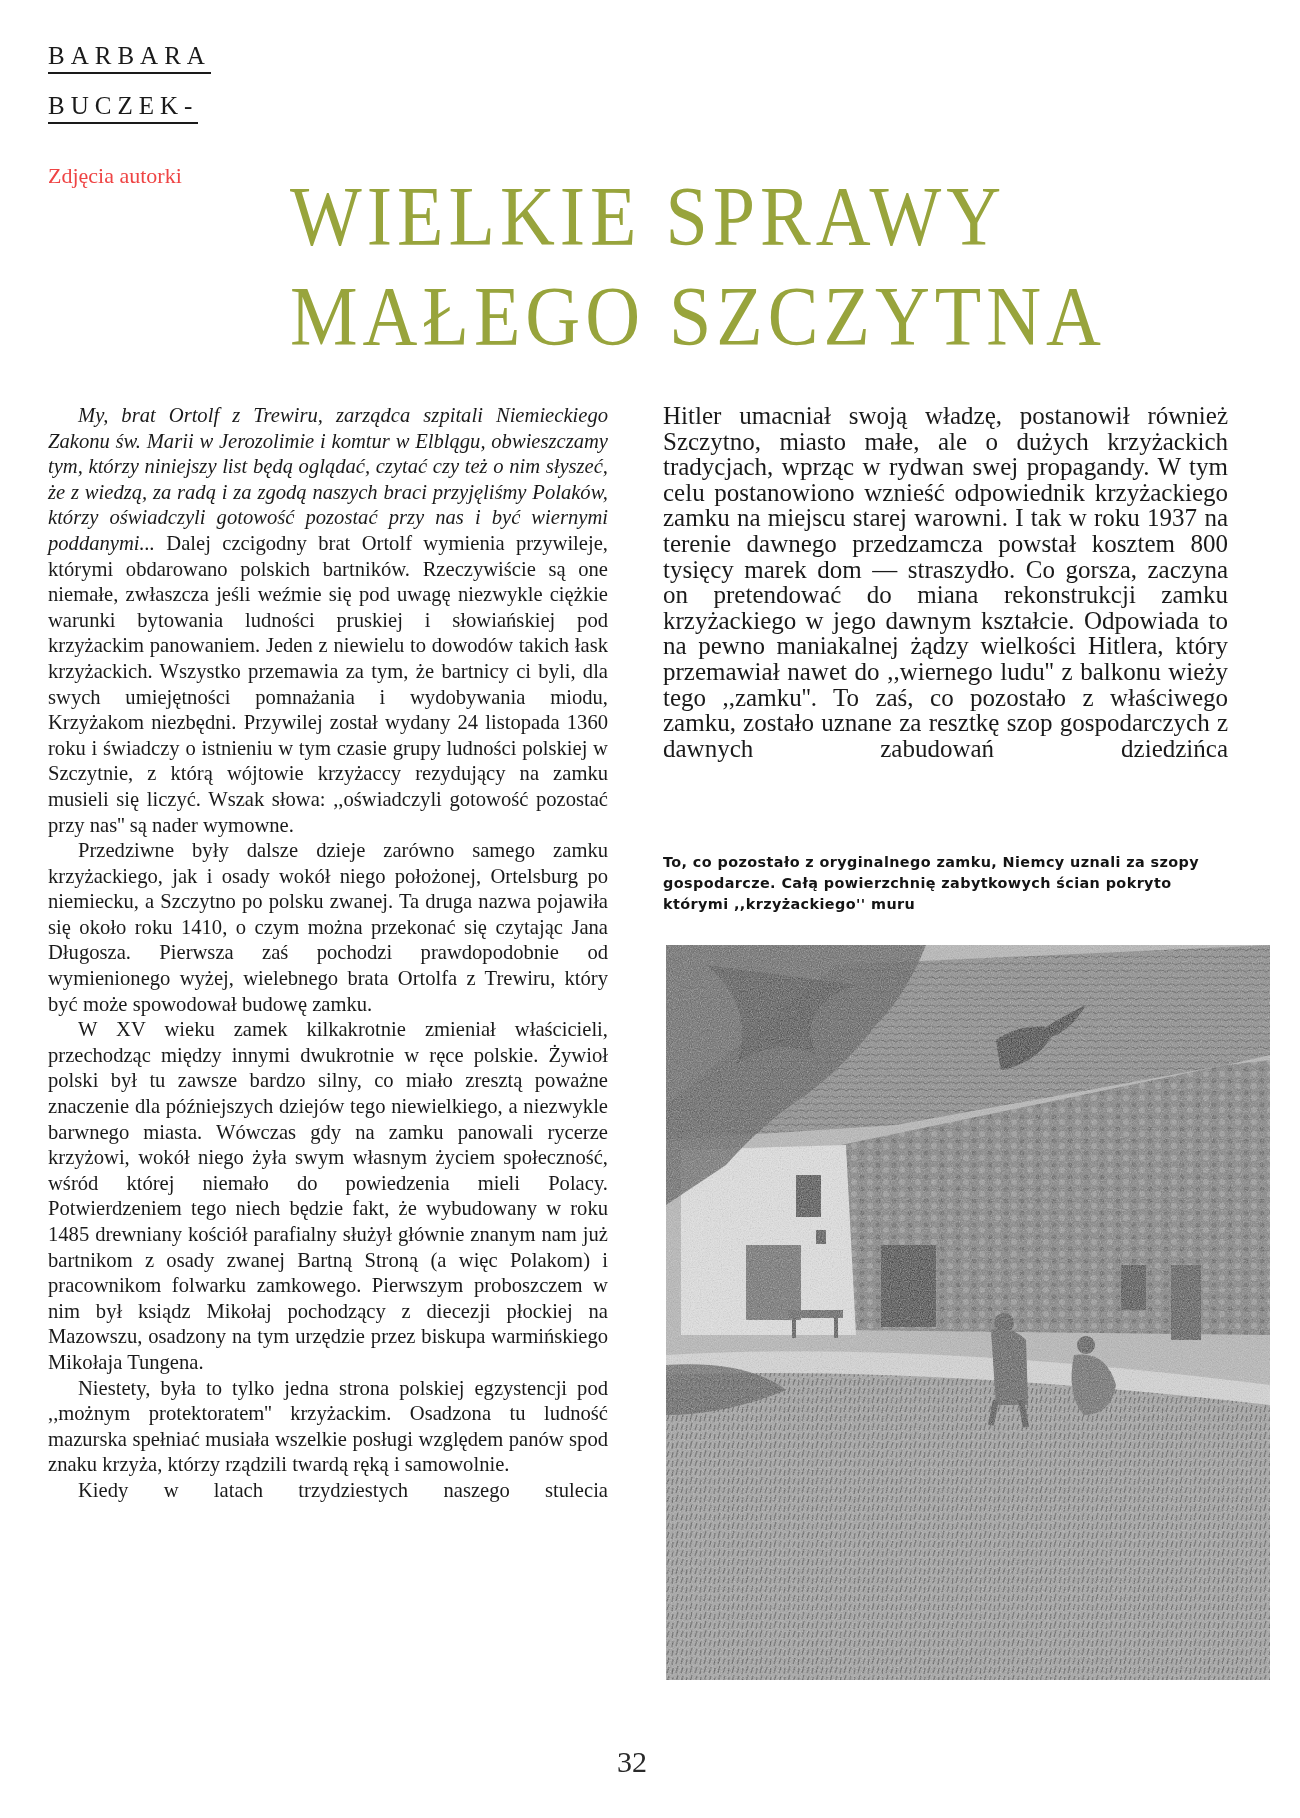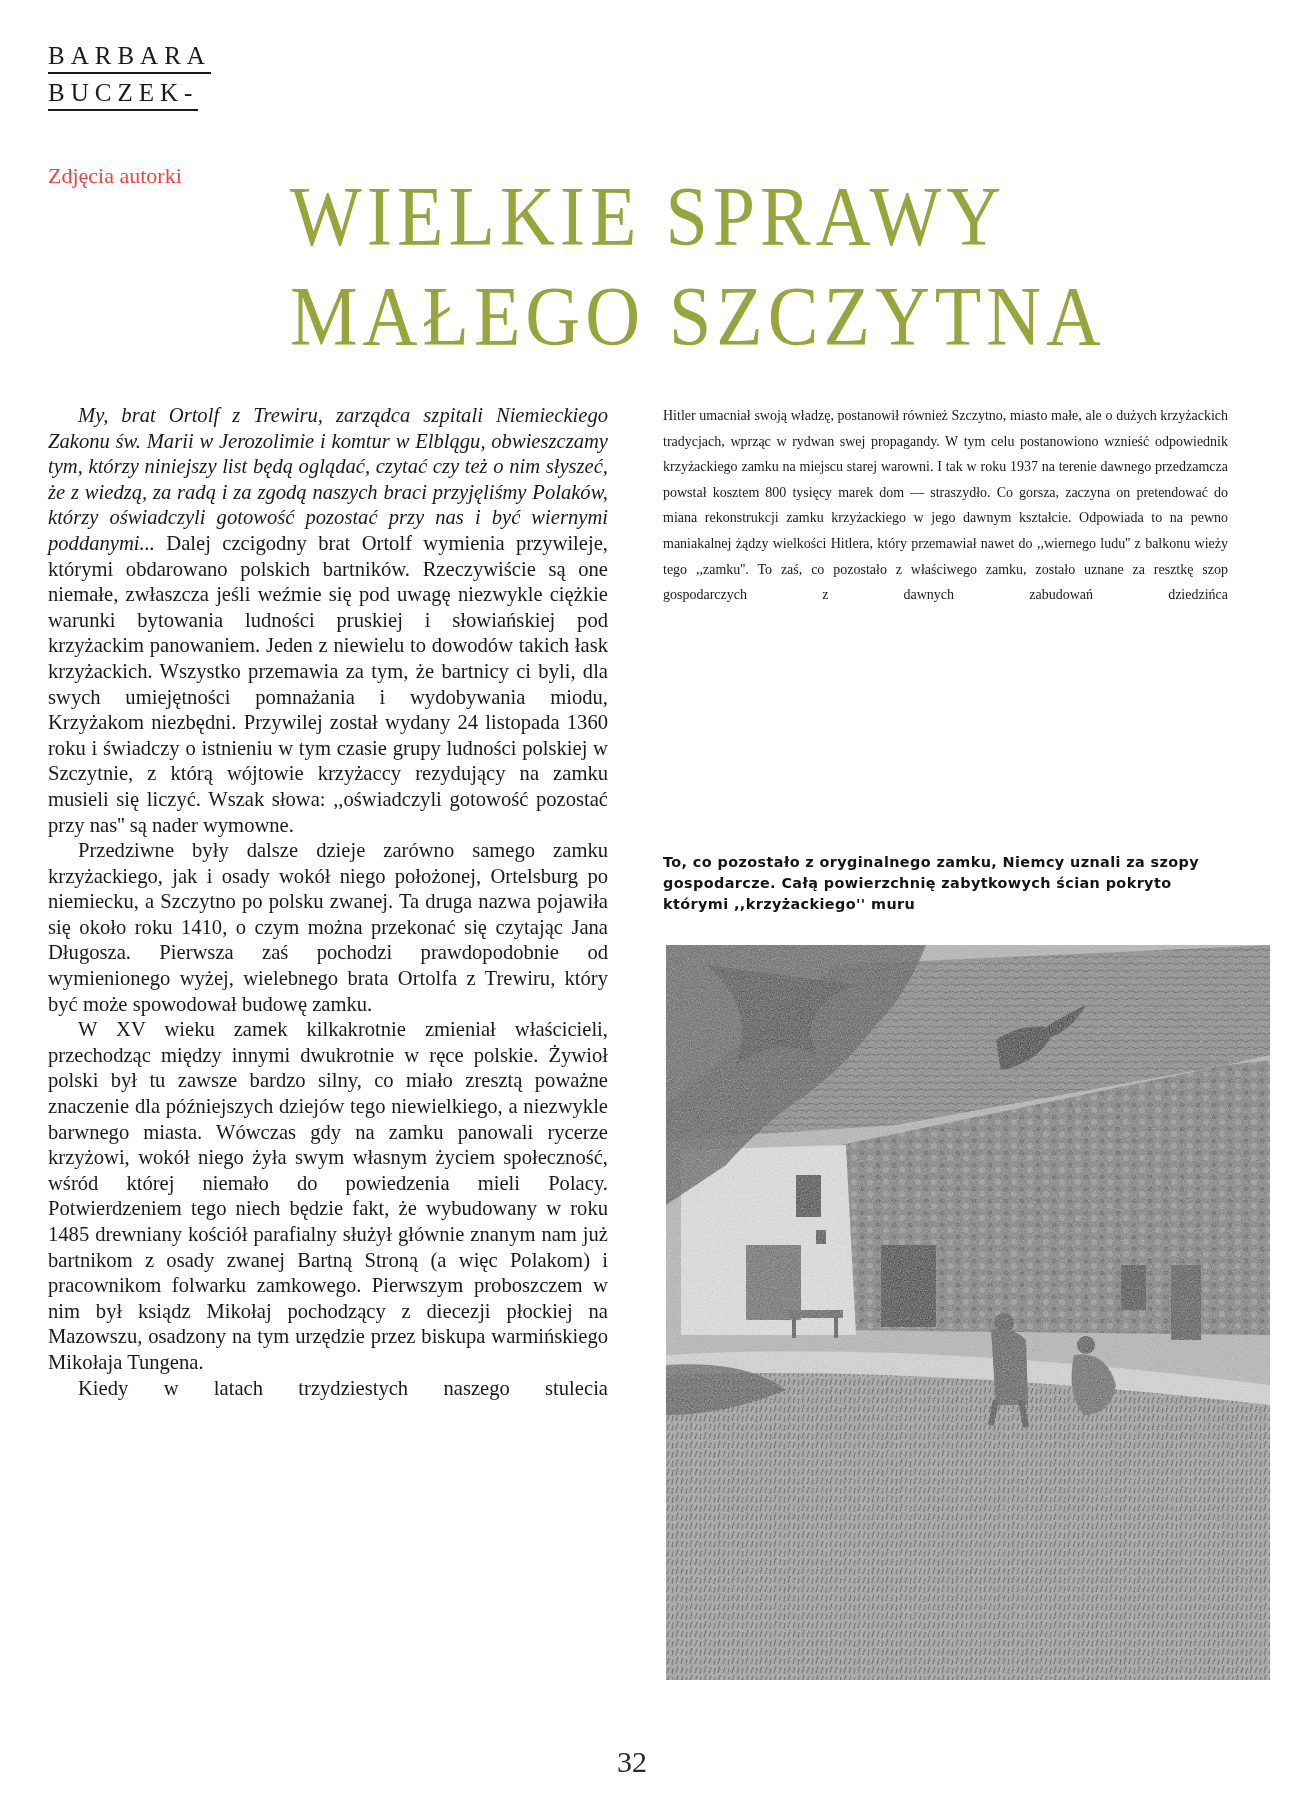--- a/index.html
+++ b/index.html
@@ -5,21 +5,21 @@
   html, body { margin: 0; padding: 0; background: #ffffff; }
   body {
     width: 1300px; height: 1818px; position: relative; overflow: hidden;
     font-family: "Liberation Serif", "DejaVu Serif", serif;
     color: #1a1a1a;
   }
   .byline { position: absolute; left: 48px; top: 40px; width: 260px; }
   .byline .nm {
     display: inline-block;
     font-size: 25px; letter-spacing: 6px; line-height: 31px;
-    border-bottom: 2px solid #1a1a1a; padding-bottom: 1px; margin-bottom: 3px;
+    border-bottom: 2px solid #1a1a1a; padding-bottom: 1px; margin-bottom: 16px;
     color: #1a1a1a;
   }
   .byline .row { display: block; }
   .photo-credit {
     position: absolute; left: 48px; top: 163px;
     font-size: 22px; color: #ef4444;
   }
   .title {
     position: absolute; left: 290px; top: 165px; width: 1000px;
     font-family: "Liberation Serif", "DejaVu Serif", serif;
@@ -28,21 +28,21 @@
     transform: scaleY(1.12); transform-origin: top left;
   }
   .title .ln { display: block; white-space: nowrap; }
 
   .col-left {
     position: absolute; left: 48px; top: 403px; width: 560px;
     font-size: 20.6px; line-height: 25.6px; text-align: justify;
   }
   .col-right {
     position: absolute; left: 663px; top: 403px; width: 565px;
-    font-size: 14px; line-height: 25.6px; text-align: justify;
+    font-size: 25px; line-height: 25.6px; text-align: justify;
   }
   .col-left p, .col-right p { margin: 0; text-indent: 30px; }
   .col-left p.first { text-indent: 30px; }
   .col-right p.cont { text-indent: 0; }
   .it { font-style: italic; }
 
   .caption {
     position: absolute; left: 663px; top: 852px; width: 565px;
     font-family: "DejaVu Sans", "Liberation Sans", sans-serif;
     font-weight: bold; font-size: 14.4px; line-height: 21px; color: #141414;
@@ -70,20 +70,21 @@
 
 <h1 class="title" style="margin:0;font-weight:normal;">
   <span class="ln">WIELKIE SPRAWY</span>
   <span class="ln">MAŁEGO SZCZYTNA</span>
 </h1>
 
 <div class="col-left">
   <p class="first"><span class="it">My, brat Ortolf z Trewiru, zarządca szpitali Niemieckiego Zakonu św. Marii w Jerozolimie i komtur w Elblągu, obwieszczamy tym, którzy niniejszy list będą oglądać, czytać czy też o nim słyszeć, że z wiedzą, za radą i za zgodą naszych braci przyjęliśmy Polaków, którzy oświadczyli gotowość pozostać przy nas i być wiernymi poddanymi...</span><span> Dalej czcigodny brat Ortolf wymienia przywileje, którymi obdarowano polskich bartników. Rzeczywiście są one niemałe, zwłaszcza jeśli weźmie się pod uwagę niezwykle ciężkie warunki bytowania ludności pruskiej i słowiańskiej pod krzyżackim panowaniem. Jeden z niewielu to dowodów takich łask krzyżackich. Wszystko przemawia za tym, że bartnicy ci byli, dla swych umiejętności pomnażania i wydobywania miodu, Krzyżakom niezbędni. Przywilej został wydany 24 listopada 1360 roku i świadczy o istnieniu w tym czasie grupy ludności polskiej w Szczytnie, z którą wójtowie krzyżaccy rezydujący na zamku musieli się liczyć. Wszak słowa: ,,oświadczyli gotowość pozostać przy nas'' są nader wymowne.</span></p>
   <p>Przedziwne były dalsze dzieje zarówno samego zamku krzyżackiego, jak i osady wokół niego położonej, Ortelsburg po niemiecku, a Szczytno po polsku zwanej. Ta druga nazwa pojawiła się około roku 1410, o czym można przekonać się czytając Jana Długosza. Pierwsza zaś pochodzi prawdopodobnie od wymienionego wyżej, wielebnego brata Ortolfa z Trewiru, który być może spowodował budowę zamku.</p>
   <p>W XV wieku zamek kilkakrotnie zmieniał właścicieli, przechodząc między innymi dwukrotnie w ręce polskie. Żywioł polski był tu zawsze bardzo silny, co miało zresztą poważne znaczenie dla późniejszych dziejów tego niewielkiego, a niezwykle barwnego miasta. Wówczas gdy na zamku panowali rycerze krzyżowi, wokół niego żyła swym własnym życiem społeczność, wśród której niemało do powiedzenia mieli Polacy. Potwierdzeniem tego niech będzie fakt, że wybudowany w roku 1485 drewniany kościół parafialny służył głównie znanym nam już bartnikom z osady zwanej Bartną Stroną (a więc Polakom) i pracownikom folwarku zamkowego. Pierwszym proboszczem w nim był ksiądz Mikołaj pochodzący z diecezji płockiej na Mazowszu, osadzony na tym urzędzie przez biskupa warmińskiego Mikołaja Tungena.</p>
+  <p>Niestety, była to tylko jedna strona polskiej egzystencji pod ,,możnym protektoratem'' krzyżackim. Osadzona tu ludność mazurska spełniać musiała wszelkie posługi względem panów spod znaku krzyża, którzy rządzili twardą ręką i samowolnie.</p>
   <p style="text-align:justify;text-align-last:justify;">Kiedy w latach trzydziestych naszego stulecia</p>
 </div>
 
 <div class="col-right">
   <p class="cont" style="text-align-last:justify;">Hitler umacniał swoją władzę, postanowił również Szczytno, miasto małe, ale o dużych krzyżackich tradycjach, wprząc w rydwan swej propagandy. W tym celu postanowiono wznieść odpowiednik krzyżackiego zamku na miejscu starej warowni. I tak w roku 1937 na terenie dawnego przedzamcza powstał kosztem 800 tysięcy marek dom — straszydło. Co gorsza, zaczyna on pretendować do miana rekonstrukcji zamku krzyżackiego w jego dawnym kształcie. Odpowiada to na pewno maniakalnej żądzy wielkości Hitlera, który przemawiał nawet do ,,wiernego ludu'' z balkonu wieży tego ,,zamku''. To zaś, co pozostało z właściwego zamku, zostało uznane za resztkę szop gospodarczych z dawnych zabudowań dziedzińca</p>
 </div>
 
 <div class="caption">To, co pozostało z oryginalnego zamku, Niemcy uznali za szopy gospodarcze. Całą powierzchnię zabytkowych ścian pokryto którymi ,,krzyżackiego'' muru</div>
 
 <div class="photo">

